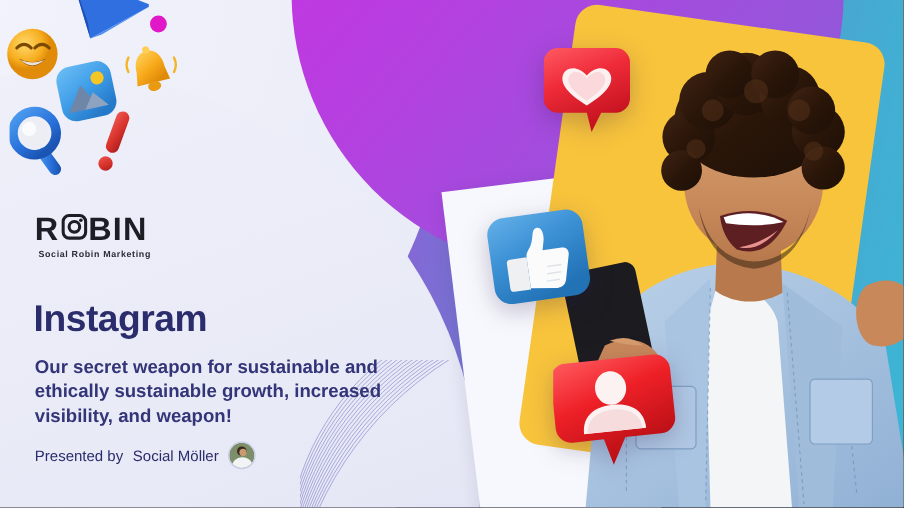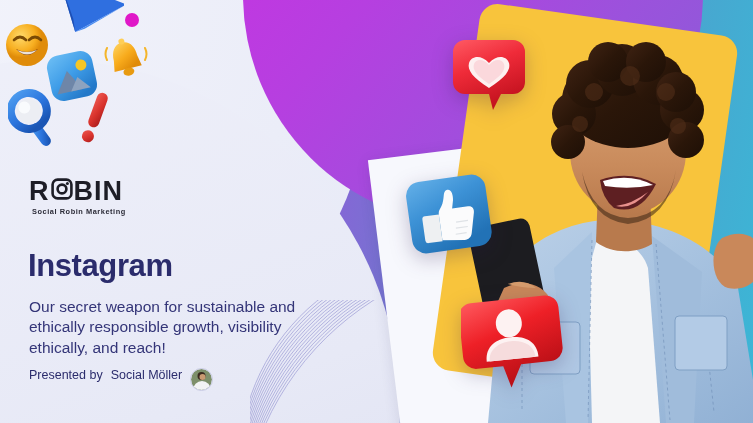--- a/index.html
+++ b/index.html
@@ -86,26 +86,26 @@
 
   .title{
     position:absolute;left:28px;top:219px;width:380px;
     font-size:31px;line-height:1.07;font-weight:800;
     color:#2b2c6c;letter-spacing:-0.4px;margin-top:30px;
   }
   .title div{white-space:nowrap;}
 
   .subtitle{
     position:absolute;left:29px;top:297px;width:340px;
-    font-size:15.5px;line-height:1.32;font-weight:400;color:#343578;
+    font-size:15.5px;line-height:1.32;font-weight:700;color:#343578;
   }
 
   .presented{
     position:absolute;left:29px;top:368px;
-    display:flex;align-items:flex-start;gap:8px;
+    display:flex;align-items:center;gap:8px;
     font-size:12.5px;font-weight:500;color:#2b2c6c;
   }
   .avatar{
     width:23px;height:23px;border-radius:50%;overflow:hidden;
     border:1.5px solid #c9cbe4;flex:none;
   }
   .avatar svg{display:block;}
 </style>
 </head>
 <body>
@@ -407,22 +407,22 @@
     </div>
     <div class="logo-sub">Social Robin Marketing</div>
   </div>
 
   <div class="title">
     <div>Instagram</div>
   </div>
 
   <div class="subtitle">
     <div>Our secret weapon for sustainable and</div>
-    <div>ethically responsible growth, visibility</div>
-    <div>ethically, and reach!</div>
+    <div>ethically sustainable growth, increased</div>
+    <div>visibility, and weapon!</div>
   </div>
 
   <div class="presented">
     <span>Presented by</span>
     <span>Social Möller</span>
     <span class="avatar">
       <svg width="21" height="21" viewBox="0 0 21 21">
         <defs>
             <clipPath id="ac">
               <circle cx="10.5" cy="10.5" r="10.5"></circle>

